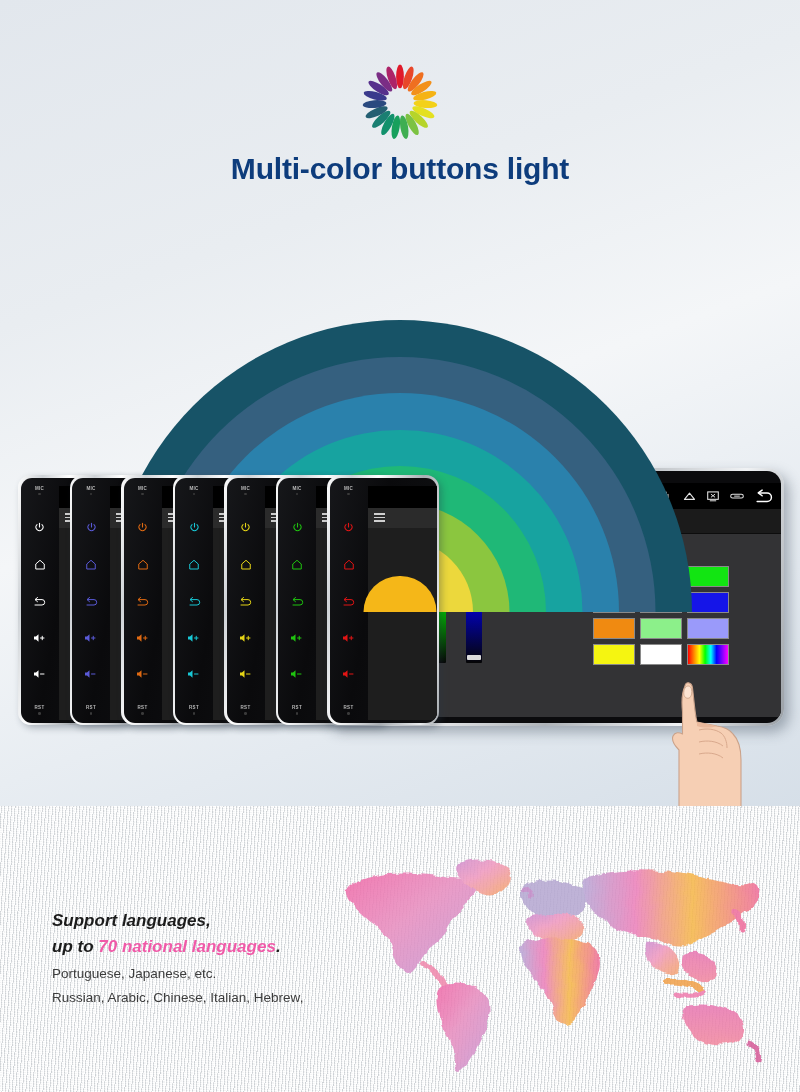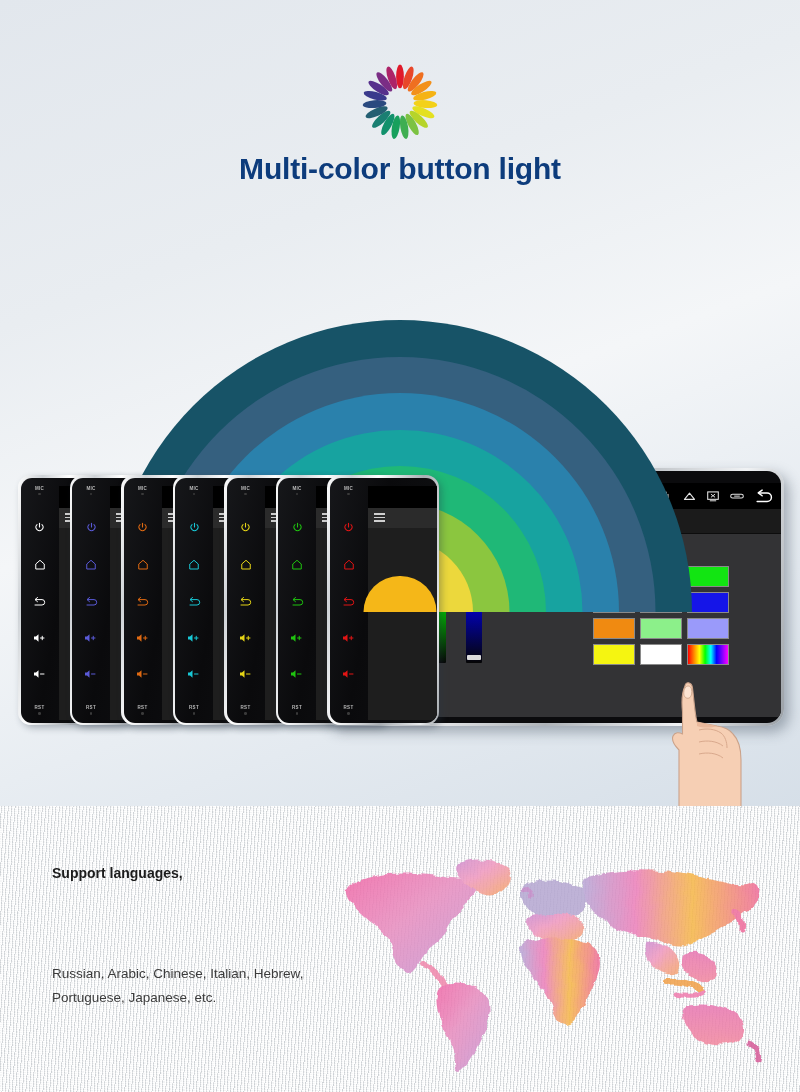--- a/index.html
+++ b/index.html
@@ -211,23 +211,23 @@
   }
   #paper-texture {
     position:absolute; inset:0;
     background-color:#eef0f1;
     background-image:
       repeating-linear-gradient(94deg, rgba(255,255,255,.95) 0 1px, rgba(196,200,204,.5) 1px 2px, rgba(255,255,255,.7) 2px 3.4px),
       repeating-linear-gradient(4deg, rgba(255,255,255,.85) 0 1px, rgba(188,193,198,.38) 1px 2.2px),
       repeating-linear-gradient(50deg, rgba(210,214,218,.3) 0 1.6px, rgba(255,255,255,.55) 1.6px 3.2px);
   }
   #lang-head {
-    position:absolute; left:52px; top:860px;
-    font-size:14px; font-weight:bold; color:#1c1c1c;
-    line-height:26px; z-index:4;
+    position:absolute; left:52px; top:908px;
+    font-size:17px; font-weight:bold; color:#1c1c1c;
+    line-height:26px; z-index:4;font-style:italic;
   }
   .pink { color:#f05aa8; }
   #lang-list {
     position:absolute; left:52px; top:962px;
     font-size:13.5px; color:#3c3c3c; line-height:24px; z-index:4;
   }
   #world-map { position:absolute; left:330px; top:838px; width:460px; height:250px; z-index:3; }
 </style>
 </head>
 <body>
@@ -262,21 +262,21 @@
         <ellipse cx="50" cy="21" rx="4.4" ry="13.5" fill="#1a7f72" transform="rotate(227.36842105263156 50 50)"></ellipse>
         <ellipse cx="50" cy="21" rx="4.4" ry="13.5" fill="#245f72" transform="rotate(246.31578947368422 50 50)"></ellipse>
         <ellipse cx="50" cy="21" rx="4.4" ry="13.5" fill="#2a4a7f" transform="rotate(265.2631578947368 50 50)"></ellipse>
         <ellipse cx="50" cy="21" rx="4.4" ry="13.5" fill="#3a3a8c" transform="rotate(284.2105263157895 50 50)"></ellipse>
         <ellipse cx="50" cy="21" rx="4.4" ry="13.5" fill="#56308c" transform="rotate(303.1578947368421 50 50)"></ellipse>
         <ellipse cx="50" cy="21" rx="4.4" ry="13.5" fill="#7a2d85" transform="rotate(322.10526315789474 50 50)"></ellipse>
         <ellipse cx="50" cy="21" rx="4.4" ry="13.5" fill="#ad2368" transform="rotate(341.05263157894734 50 50)"></ellipse>
       </g>
   </svg>
 
-  <div id="headline">Multi-color button light</div>
+  <div id="headline">Multi-color buttons light</div>
 
   <div id="devices">
       <div class="mini-unit" style="left: 18px; z-index: 1;">
       <div class="mini-body">
         <div class="mini-screen">
           <div class="mini-screen-top"></div>
           <div class="mini-screen-bar">
               <span class="hamb">
                 <i></i>
                 <i></i>
@@ -812,18 +812,21 @@
     <path d="M420 206 C426 208 430 216 428 222" stroke="#d75f9a" stroke-width="5" fill="none" stroke-linecap="round"></path>
 
     <path d="M404 74 C410 76 414 84 412 92" stroke="#ef6f9e" stroke-width="5" fill="none" stroke-linecap="round"></path>
 
     <path d="M194 52 C198 50 202 54 200 58" stroke="#c28bc8" stroke-width="4.5" fill="none" stroke-linecap="round"></path>
   </g>
 </svg>
 
 <div id="lang-head">
   <div>Support languages,</div>
+  <div>
+    <span>up to </span><span class="pink">70 national languages</span><span>.</span>
+  </div>
 </div>
 
 <div id="lang-list">
+  <div>Portuguese, Japanese, etc.</div>
   <div>Russian, Arabic, Chinese, Italian, Hebrew,</div>
-  <div>Portuguese, Japanese, etc.</div>
 </div>
 
 </body></html>

